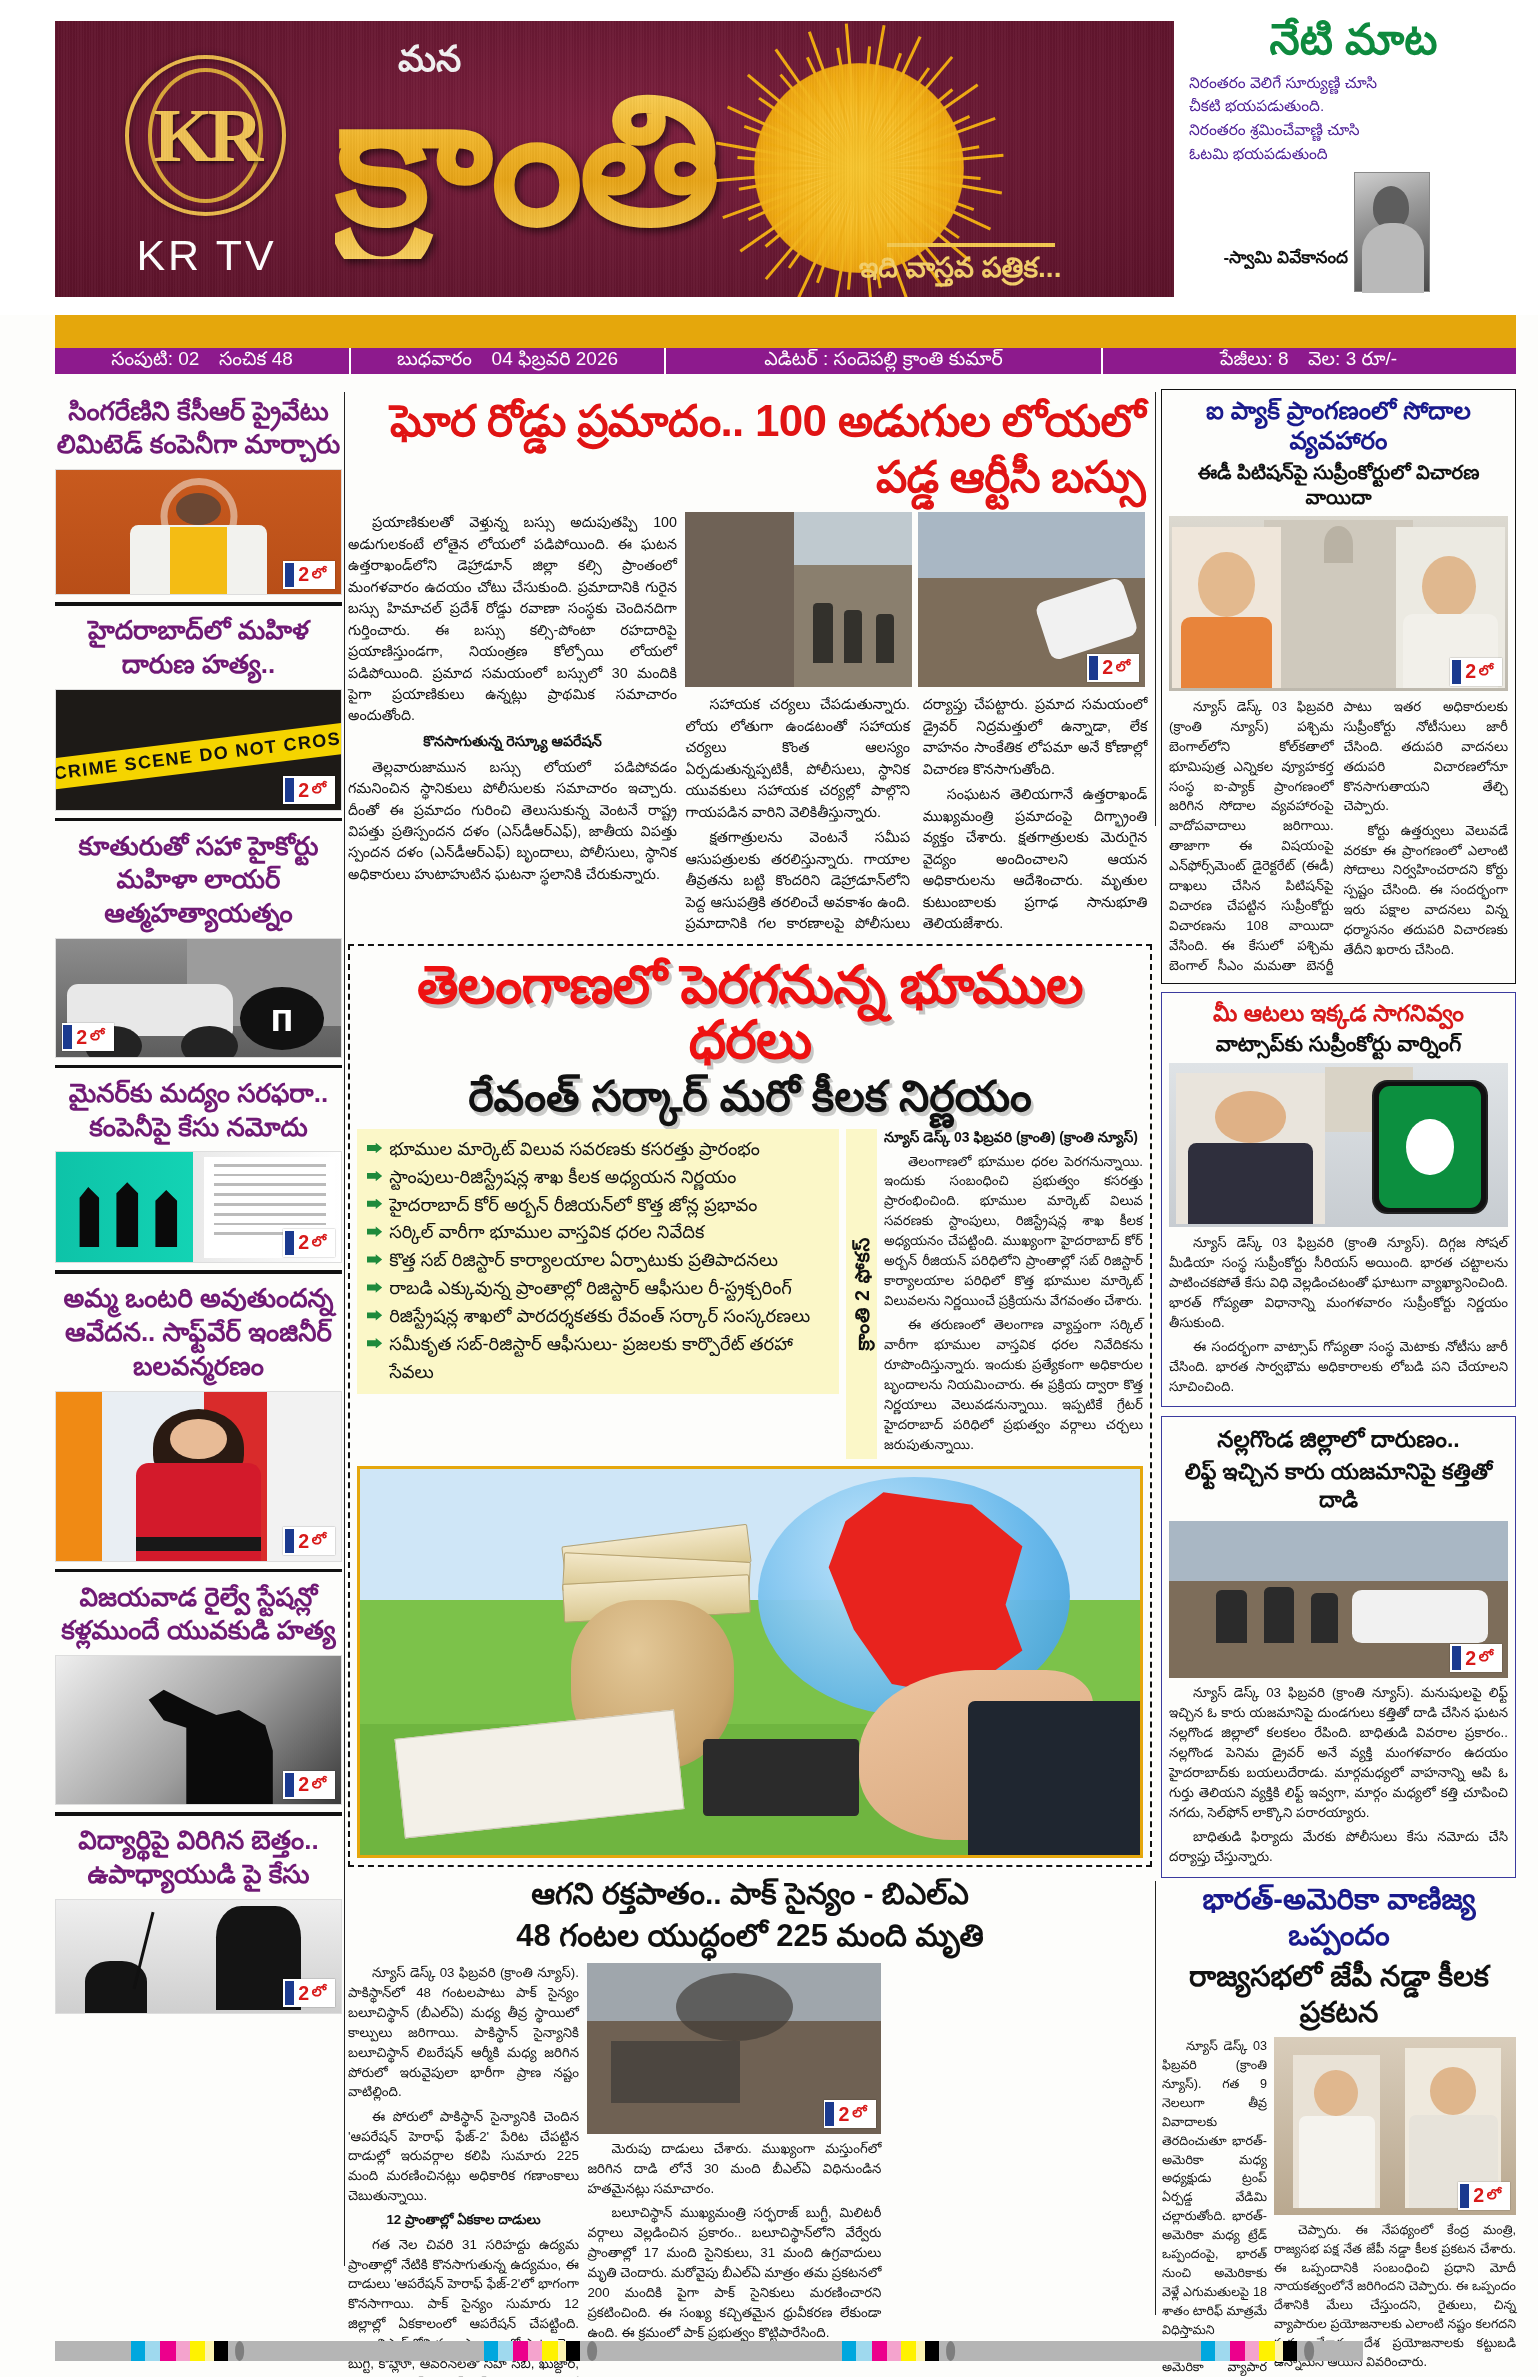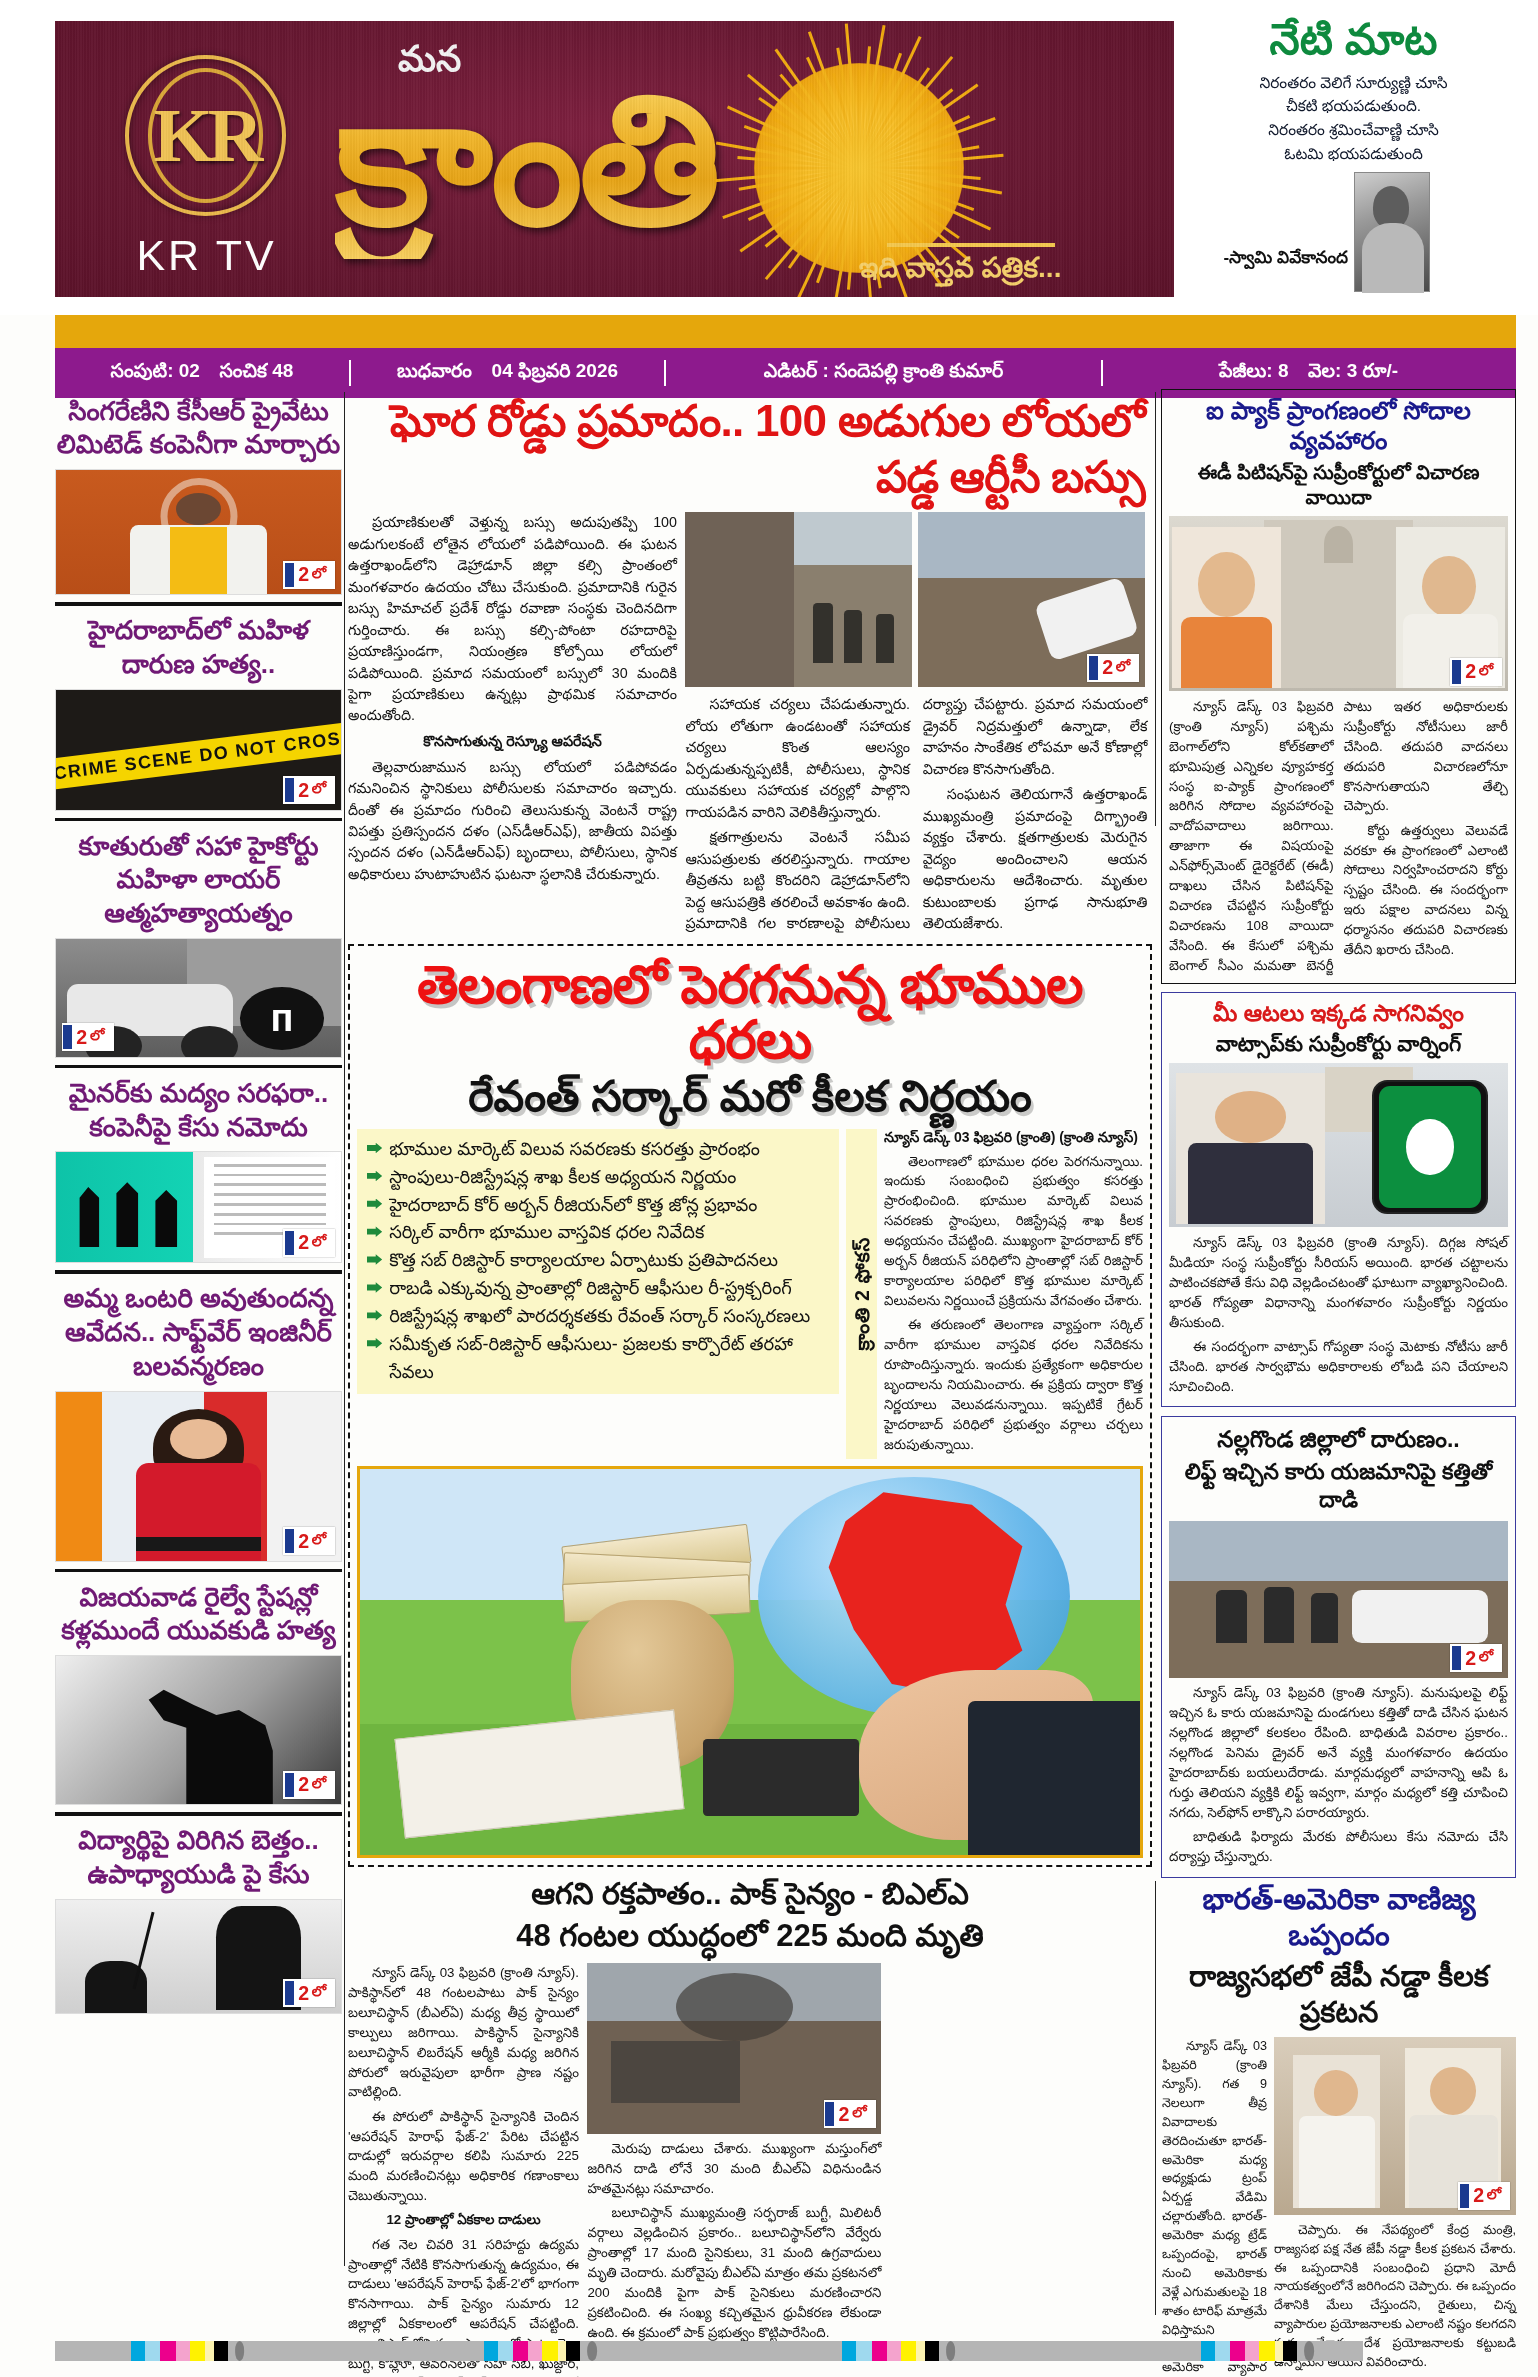--- a/index.html
+++ b/index.html
@@ -78,22 +78,22 @@
     position:absolute; left:832px; top:222px; width:168px; height:4.2px; background:#f3c74f;
   }
 
   
   .quote-box { position:absolute; left:1189px; top:17px; width:329px; height:280px; }
   .quote-title {
     font-size:43px; font-weight:700; color:#0e8a3e; text-align:center;
     line-height:1.05; font-family:"Liberation Sans", sans-serif;
   }
   .quote-body {
-    margin-top:8.4px; font-size:15.4px; line-height:1.55; color:#0f172a;
-    text-align:center; font-family:"Liberation Sans", sans-serif;
+    margin-top:8.4px; font-size:15.4px; line-height:1.55; color:#4c1d95;
+    font-family:"Liberation Sans", sans-serif;
   }
   .quote-photo {
     position:absolute; left:165px; top:155px; width:76px; height:120px;
     background: linear-gradient(160deg,#cfcfcf 0%, #9a9a9a 35%, #6f6f6f 70%, #4a4a4a 100%);
     border:0.7px solid #888;
   }
   .quote-photo::before{
     content:""; position:absolute; left:18px; top:12.6px; width:36px; height:43px;
     border-radius:50% 50% 45% 45%; background:#5d5d5d;
   }
@@ -102,23 +102,23 @@
     border-radius:28px 28px 0 0; background:#b9b9b9;
   }
   .quote-attrib {
     position:absolute; left:0; top:231px; width:159px; text-align:right;
     font-size:17px; font-weight:700; color:#111;
   }
 
   
   .gold-bar { position:absolute; left:55px; top:315px; width:1461px; height:34px; background:#e5a70c; }
   .info-bar {
-    position:absolute; left:55px; top:348px; width:1461px; height:50px;
-    background:#8d1a8d; display:flex; align-items:center;
-    color:#ffffff; font-weight:700; font-size:19px;
+    position:absolute; left:55px; top:348px; width:1461px; height:26px;
+    background:#8d1a8d; display:flex; align-items:flex-start;
+    color:#ffffff; font-weight:400; font-size:19px;
   }
   .info-cell { display:flex; align-items:center; justify-content:center; gap:19.6px; padding:0 8.4px; white-space:nowrap; }
   .info-cell + .info-cell { border-left:2.1px solid #ffffff; }
   .ic1 { width:294px; } .ic2 { width:315px; } .ic3 { width:437px; } .ic4 { width:413px; }
 
   
   .col-left { position:absolute; left:55px; top:389px; width:287px; }
   .col-center { position:absolute; left:348px; top:389px; width:804px; }
   .col-right { position:absolute; left:1161px; top:389px; width:355px; }
 

